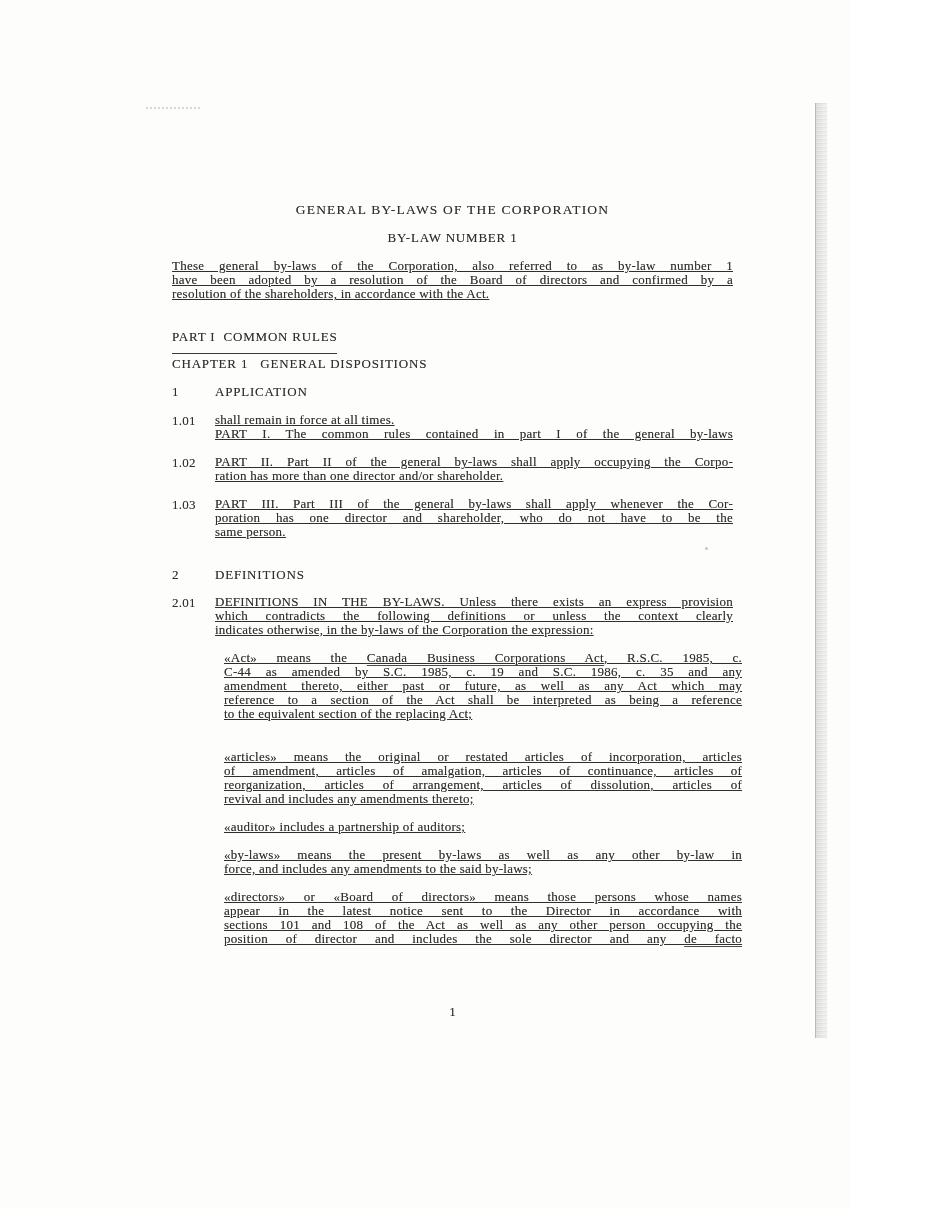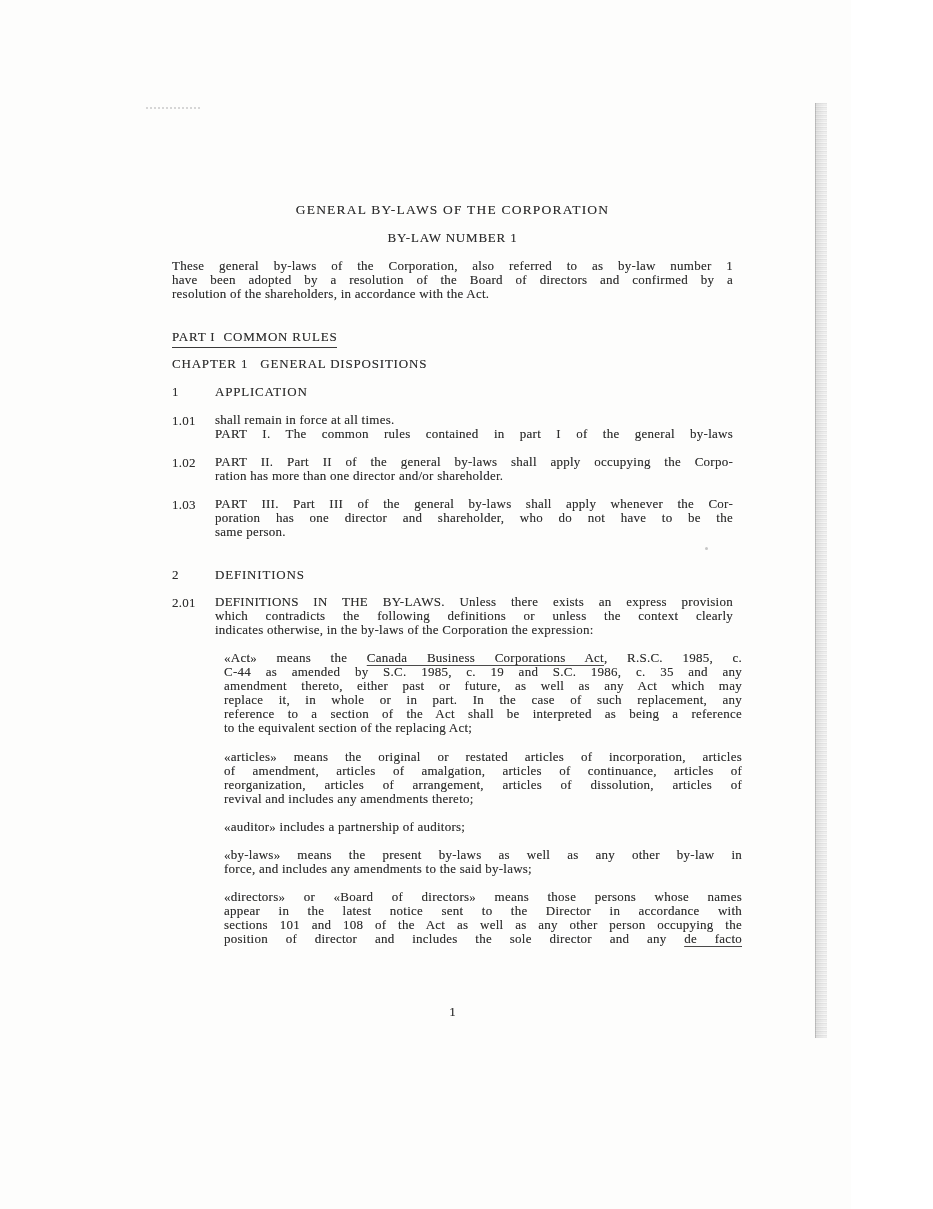--- a/index.html
+++ b/index.html
@@ -13,33 +13,33 @@
   }
   .txt{
     font-size:13px;
     letter-spacing:0.25px;
     text-shadow:0 0 0.6px rgba(45,45,45,0.45);
   }
   .block{position:absolute;}
   .center{text-align:center;}
   .w-full{left:172px;width:561px;}
   .w-indent{left:224px;width:518px;}
-  .ln{height:14px;line-height:14px;white-space:nowrap;}
+  .ln{height:14px;line-height:14px;white-space:nowrap;text-decoration:underline;}
   .jline{
     white-space:normal;
     text-align:justify;
     text-align-last:justify;
     text-justify:inter-word;
   }
   .caps{letter-spacing:0.8px;white-space:pre;}
   .title-line{font-size:13.5px;letter-spacing:1.2px;}
   .underlined-heading{
     display:inline-block;
     border-bottom:1.5px solid #3a3a3a;
-    padding-bottom:2px;
+    padding-bottom:8px;
   }
   .clause{left:172px;width:561px;}
   .clause .cnum{position:absolute;left:0;top:0;}
   .clause .ctext{margin-left:43px;width:518px;}
   .useg{
     text-decoration:underline;
     text-underline-offset:3px;
     text-decoration-thickness:1px;
     text-decoration-color:#4a4a4a;
   }
@@ -135,21 +135,20 @@
       </div>
   </div>
 
   <div class="block w-indent" style="top:651px">
     <div class="ln jline">
       <span>«Act» means the </span><span class="useg">Canada Business Corporations Act</span><span>, R.S.C. 1985, c.</span>
     </div>
     <div>
         <div class="ln jline">C-44 as amended by S.C. 1985, c. 19 and S.C. 1986, c. 35 and any</div>
         <div class="ln jline">amendment thereto, either past or future, as well as any Act which may</div>
-        <div class="ln jline">replace it, in whole or in part. In the case of such replacement, any</div>
         <div class="ln jline">reference to a section of the Act shall be interpreted as being a reference</div>
         <div class="ln">to the equivalent section of the replacing Act;</div>
       </div>
   </div>
 
   <div class="block w-indent" style="top:750px">
       <div class="ln jline">«articles» means the original or restated articles of incorporation, articles</div>
       <div class="ln jline">of amendment, articles of amalgation, articles of continuance, articles of</div>
       <div class="ln jline">reorganization, articles of arrangement, articles of dissolution, articles of</div>
       <div class="ln">revival and includes any amendments thereto;</div>

